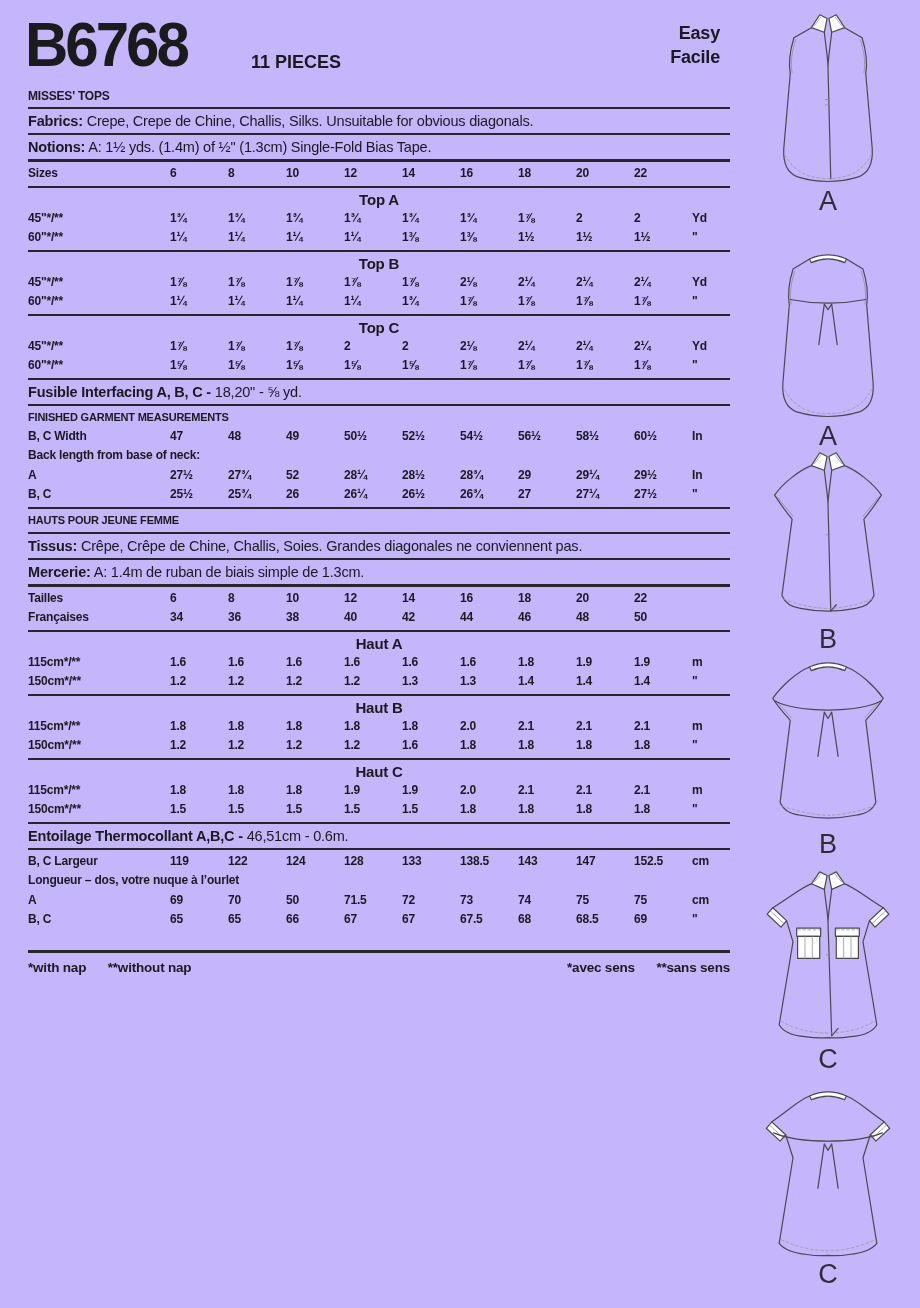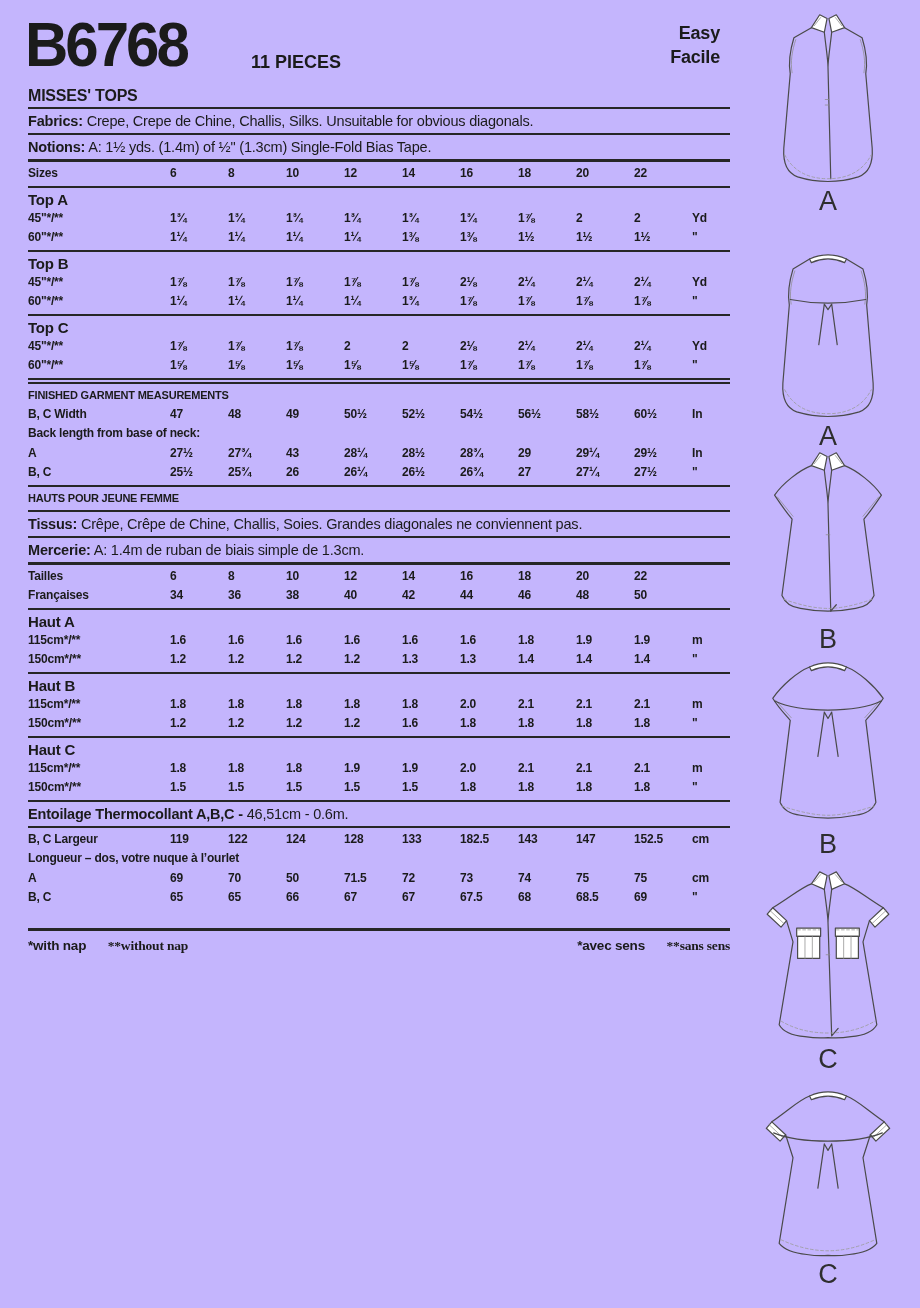--- a/index.html
+++ b/index.html
@@ -4,40 +4,40 @@
 <style>
   html,body{margin:0;padding:0;background:#ffffff;}
   body{width:920px;height:1308px;font-family:"Liberation Sans","DejaVu Sans",sans-serif;color:#1b1b1b;overflow:hidden;}
   .page{position:relative;width:920px;height:1308px;background:#c4b5fd;}
   .main{position:absolute;left:28px;top:0;width:702px;letter-spacing:-0.2px;}
   
   .header-row{position:relative;height:86px;}
   .pattern-no{position:absolute;left:-3px;top:14px;font-size:60px;font-weight:900;letter-spacing:-3px;line-height:1;transform:scaleY(1.04);transform-origin:top left;}
   .pieces{position:absolute;left:223px;top:52px;font-size:18px;font-weight:700;letter-spacing:0;}
   .difficulty{position:absolute;right:10px;top:22px;text-align:right;font-size:18px;font-weight:700;line-height:1.32;}
-  .category{font-size:16px;font-weight:700;margin-top:1px;line-height:18px;}
+  .category{font-size:12px;font-weight:700;margin-top:1px;line-height:18px;}
   
   hr{border:0;border-top:2px solid #262626;margin:2px 0;}
   hr.thick{border-top-width:3px;}
   
   .info-line{font-size:14.5px;line-height:20px;padding:0;}
   .info-line .b{font-weight:700;}
   
   .trow{display:grid;grid-template-columns:142px repeat(9,58px) 1fr;align-items:baseline;font-size:12px;line-height:19.5px;}
   .tlabel{font-weight:700;white-space:nowrap;}
   .tval{font-weight:700;white-space:nowrap;}
   .tunit{font-weight:700;white-space:nowrap;}
   .subhead{font-weight:700;grid-column:1 / -1;}
-  .group-heading{font-weight:700;font-size:15px;line-height:19px;}
+  .group-heading{font-weight:700;font-size:15px;line-height:19px;text-align:center;}
   .big-heading{font-weight:700;font-size:11px;line-height:19px;}
   
   .foot-row{display:flex;justify-content:space-between;font-size:13.5px;font-weight:700;padding-top:5px;}
   .foot-row span{margin-right:0;}
   .foot-row .grp span{margin-right:18px;}
-  .foot-row .grp span:last-child{margin-right:0;font-family:Liberation Serif, serif;}
+  .foot-row .grp span:last-child{margin-right:0;}
   .spacer18{height:18px;}
   
   .views{position:absolute;left:742px;top:0;width:172px;}
   .figure{text-align:center;}
   .figure svg{display:block;margin:0 auto;}
   .fig-label{font-size:27px;font-weight:400;color:#2e2e2e;line-height:28px;margin-top:0px;font-family:"Liberation Sans","DejaVu Sans",sans-serif;}
   .art path{fill:none;stroke:#4a4a4a;stroke-width:1.3;stroke-linejoin:round;stroke-linecap:round;}
   .art path.fillw{fill:#ffffff;}
   .art path.thin{stroke-width:0.8;stroke:#8d8d8d;}
   .art path.dash{stroke-width:0.9;stroke:#9c9c9c;stroke-dasharray:3 2.6;}
@@ -167,20 +167,21 @@
           <span class="tval">1⅝</span>
           <span class="tval">1⅞</span>
           <span class="tval">1⅞</span>
           <span class="tval">1⅞</span>
           <span class="tval">1⅞</span>
           <span class="tunit">"</span>
         </div>
       </div>
     <hr>
 
+    <div class="info-line"><span class="b">Fusible Interfacing A, B, C -</span> <span>18,20" - ⅝ yd.</span></div>
     <hr>
 
     <div class="big-heading">FINISHED GARMENT MEASUREMENTS</div>
     <div id="en-finished-rows">
         <div class="trow">
           <span class="tlabel">B, C Width</span>
           <span class="tval">47</span>
           <span class="tval">48</span>
           <span class="tval">49</span>
           <span class="tval">50½</span>
@@ -191,21 +192,21 @@
           <span class="tval">60½</span>
           <span class="tunit">In</span>
         </div>
         <div class="trow">
           <span class="subhead">Back length from base of neck:</span>
         </div>
         <div class="trow">
           <span class="tlabel">A</span>
           <span class="tval">27½</span>
           <span class="tval">27¾</span>
-          <span class="tval">43</span>
+          <span class="tval">52</span>
           <span class="tval">28¼</span>
           <span class="tval">28½</span>
           <span class="tval">28¾</span>
           <span class="tval">29</span>
           <span class="tval">29¼</span>
           <span class="tval">29½</span>
           <span class="tunit">In</span>
         </div>
         <div class="trow">
           <span class="tlabel">B, C</span>
@@ -352,21 +353,21 @@
     <hr>
 
     <div id="fr-mesures-rows">
         <div class="trow">
           <span class="tlabel">B, C Largeur</span>
           <span class="tval">119</span>
           <span class="tval">122</span>
           <span class="tval">124</span>
           <span class="tval">128</span>
           <span class="tval">133</span>
-          <span class="tval">182.5</span>
+          <span class="tval">138.5</span>
           <span class="tval">143</span>
           <span class="tval">147</span>
           <span class="tval">152.5</span>
           <span class="tunit">cm</span>
         </div>
         <div class="trow">
           <span class="subhead">Longueur – dos, votre nuque à l’ourlet</span>
         </div>
         <div class="trow">
           <span class="tlabel">A</span>

